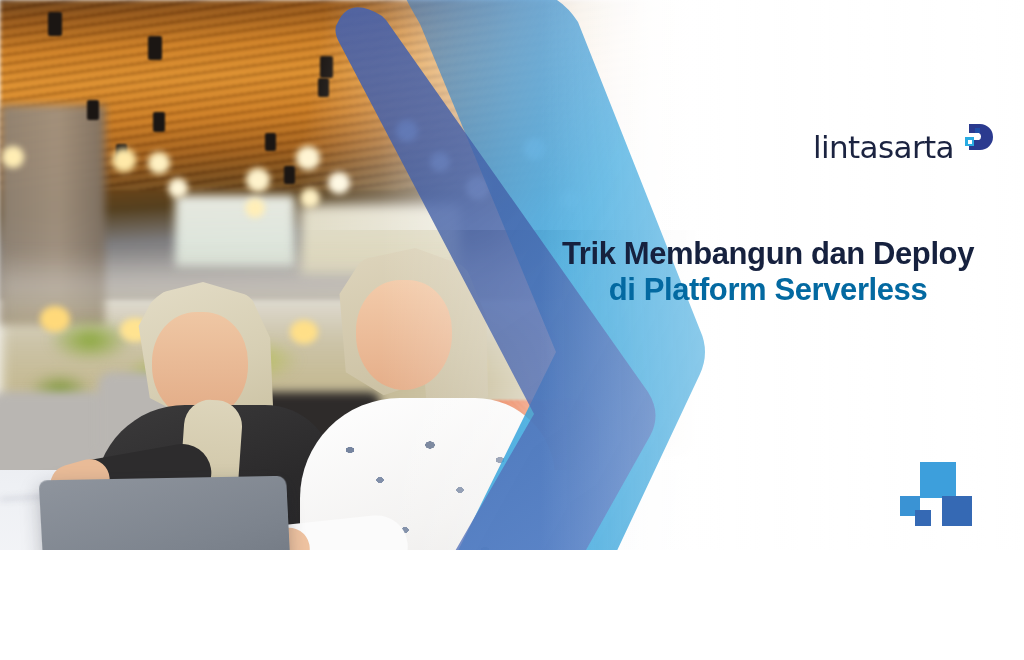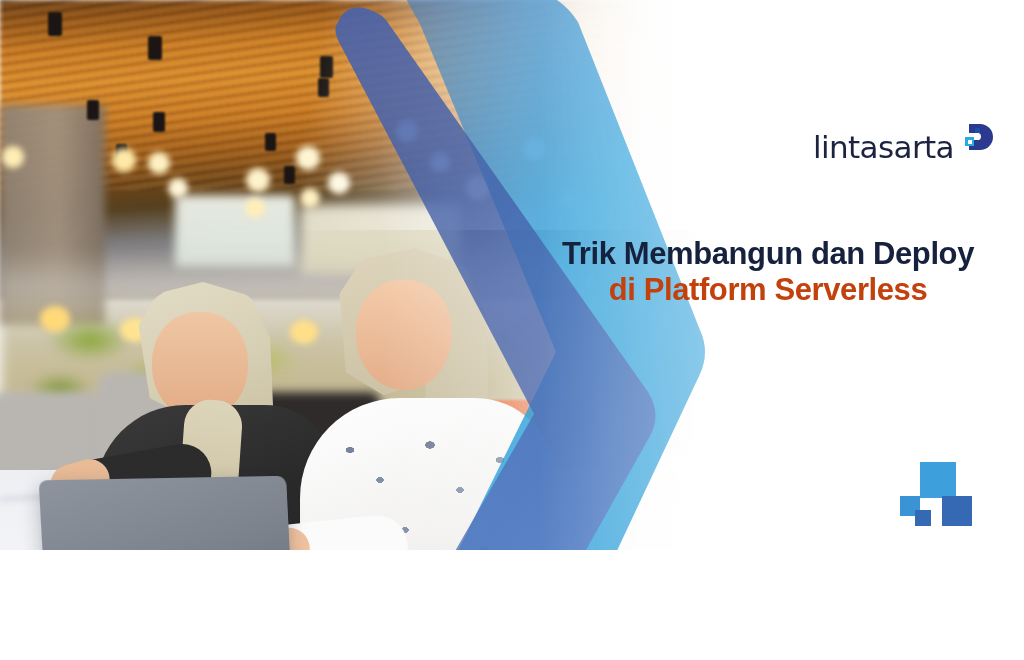--- a/index.html
+++ b/index.html
@@ -219,21 +219,21 @@
 
   .headline{
     position:absolute; right:50px; top:236px;
     text-align:center;
   }
   .headline .ln{
     font-size:31px; line-height:36px; font-weight:700;
     letter-spacing:-.4px; white-space:nowrap;
   }
   .ln1,.ln2{ color:#16213e; }
-  .ln3{ color:#c2410c; }
+  .ln3{ color:#0369a1; }
 
   .squares{ position:absolute; left:898px; top:458px; }
 </style>
 </head>
 <body>
 
 <div class="banner">
 
   <div class="photo">
     <div class="ph-ceiling"></div>

